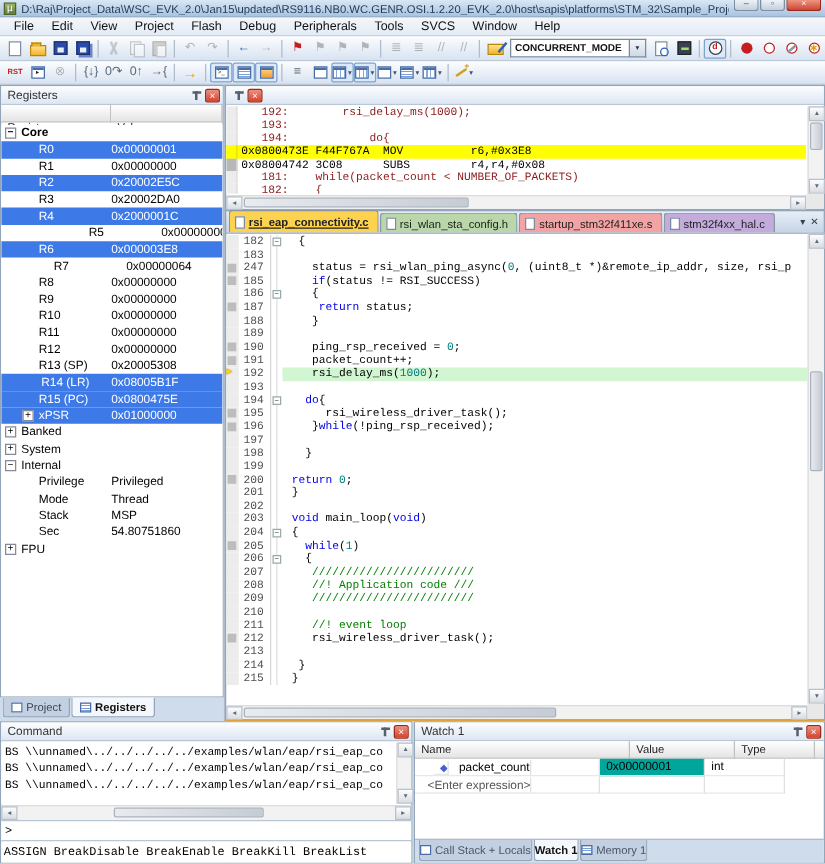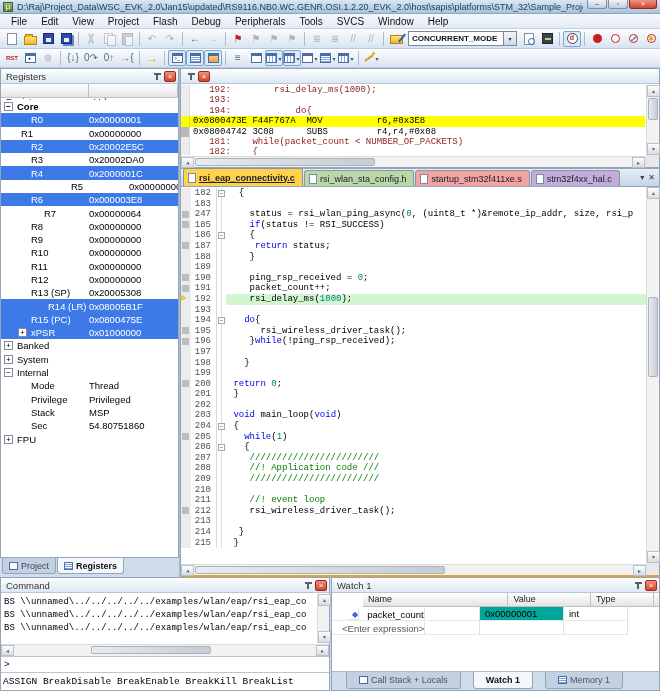--- a/index.html
+++ b/index.html
@@ -193,32 +193,32 @@
   .cmdprompt { position:absolute; left:0; top:78px; right:0; height:17px; border-top:1px solid #b9c6d6;
     border-bottom:1px solid #b9c6d6; font-family:"Liberation Mono",monospace; font-size:9.5px; padding:2px 0 0 3px; background:#fff; }
   .cmdstrip { position:absolute; left:0; top:96px; right:0; bottom:0; background:#fff;
     font-family:"Liberation Mono",monospace; font-size:9.5px; padding:2px 0 0 2px; color:#000; white-space:nowrap; overflow:hidden; }
 
   
   #watch { left:331px; top:577px; width:329px; height:114px; }
   .whdr { display:flex; height:14px; }
   .whdr span { background:linear-gradient(#ffffff,#e4e4e4); border-right:1px solid #c0c0c0;
     border-bottom:1px solid #c0c0c0; font-size:9px; color:#222; padding:1px 0 0 5px; }
-  .wc1 { width:148px;margin-left:31px; } .wc2 { width:84px; } .wc3 { width:64px; } .wcf { flex:1; border-right:none !important; }
+  .wc1 { width:172px; } .wc2 { width:84px; } .wc3 { width:64px; } .wcf { flex:1; border-right:none !important; }
   .wrow { display:flex; height:14px; font-size:9.5px; align-items:stretch; }
   .wrow span { padding:1px 0 0 5px; overflow:hidden; white-space:nowrap; border-right:1px solid #e0e0e0; border-bottom:1px solid #e8e8e8; }
   .wname { width:148px; display:flex; align-items:center; }
   .wval { width:84px; } .wtype { width:64px; } .wfill { flex:1; border:none !important; }
   .wval.teal { background:#00a69a; color:#000; font-weight:normal; }
   .wdiamond { color:#4a5fd4; font-size:8px; margin:0 3px 0 10px; }
   .wexpr { color:#555; padding-left:10px; }
   .wtabs { position:absolute; left:0; bottom:0; right:0; height:19px; background:#cfdcec;
     border-top:1px solid #b0bccb; display:flex; align-items:flex-start; padding-left:3px; gap:1px; }
-  .wtab { height:17px; display:flex; align-items:center; padding:0 12px; font-size:9px; color:#4a5666;
-    border:1px solid #93a5b8; border-top:none; border-radius:0 0 3px 3px; background:#c2d0e2;margin-left:11px; }
+  .wtab { height:17px; display:flex; align-items:center; padding:0 0; font-size:9px; color:#4a5666;
+    border:1px solid #93a5b8; border-top:none; border-radius:0 0 3px 3px; background:#c2d0e2; }
   .wtab.active { background:#f4f7fb; font-weight:bold; color:#111; }
 
   .vsplit { position:absolute; left:179px; top:68px; width:1px; bottom:0; background:#aebccb; }
 </style>
 </head>
 <body>
 
 <div id="app">
 
   <div class="titlebar">
@@ -429,21 +429,21 @@
           </span>
           <span class="rval"></span>
         </div>
         <div class="regrow sel">
           <span class="rname" style="padding-left: 30px;">
             <span class="register-label">R0</span>
           </span>
           <span class="rval">0x00000001</span>
         </div>
         <div class="regrow">
-          <span class="rname" style="padding-left: 20px;">
+          <span class="rname" style="padding-left: 30px;">
             <span class="register-label">R1</span>
           </span>
           <span class="rval">0x00000000</span>
         </div>
         <div class="regrow sel">
           <span class="rname" style="padding-left: 30px;">
             <span class="register-label">R2</span>
           </span>
           <span class="rval">0x20002E5C</span>
         </div>
@@ -465,21 +465,21 @@
           </span>
           <span class="rval">0x00000000</span>
         </div>
         <div class="regrow sel">
           <span class="rname" style="padding-left: 30px;">
             <span class="register-label">R6</span>
           </span>
           <span class="rval">0x000003E8</span>
         </div>
         <div class="regrow">
-          <span class="rname" style="padding-left: 43px;">
+          <span class="rname" style="padding-left: 30px; margin-left: 12px;">
             <span class="register-label">R7</span>
           </span>
           <span class="rval">0x00000064</span>
         </div>
         <div class="regrow">
           <span class="rname" style="padding-left: 30px;">
             <span class="register-label">R8</span>
           </span>
           <span class="rval">0x00000000</span>
         </div>
@@ -507,21 +507,21 @@
           </span>
           <span class="rval">0x00000000</span>
         </div>
         <div class="regrow">
           <span class="rname" style="padding-left: 30px;">
             <span class="register-label">R13 (SP)</span>
           </span>
           <span class="rval">0x20005308</span>
         </div>
         <div class="regrow sel">
-          <span class="rname" style="padding-left: 47px;">
+          <span class="rname" style="padding-left: 32px;">
             <span class="register-label">R14 (LR)</span>
           </span>
           <span class="rval">0x08005B1F</span>
         </div>
         <div class="regrow sel">
           <span class="rname" style="padding-left: 30px;">
             <span class="register-label">R15 (PC)</span>
           </span>
           <span class="rval">0x0800475E</span>
         </div>
@@ -548,29 +548,29 @@
         </div>
         <div class="regrow">
           <span class="rname" style="padding-left: 3px;">
             <span class="exp">−</span>
             <span class="register-label">Internal</span>
           </span>
           <span class="rval"></span>
         </div>
         <div class="regrow">
           <span class="rname" style="padding-left: 30px;">
+            <span class="register-label">Privilege</span>
+          </span>
+          <span class="rval">Privileged</span>
+        </div>
+        <div class="regrow">
+          <span class="rname" style="padding-left: 30px;">
             <span class="register-label">Mode</span>
           </span>
           <span class="rval">Thread</span>
-        </div>
-        <div class="regrow">
-          <span class="rname" style="padding-left: 30px;">
-            <span class="register-label">Privilege</span>
-          </span>
-          <span class="rval">Privileged</span>
         </div>
         <div class="regrow">
           <span class="rname" style="padding-left: 30px;">
             <span class="register-label">Stack</span>
           </span>
           <span class="rval">MSP</span>
         </div>
         <div class="regrow">
           <span class="rname" style="padding-left: 30px;">
             <span class="register-label">Sec</span>

